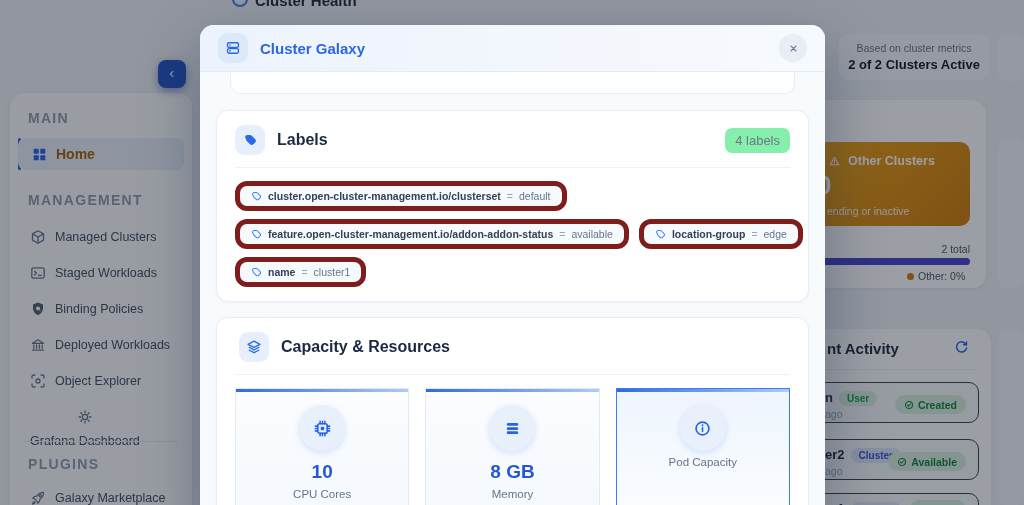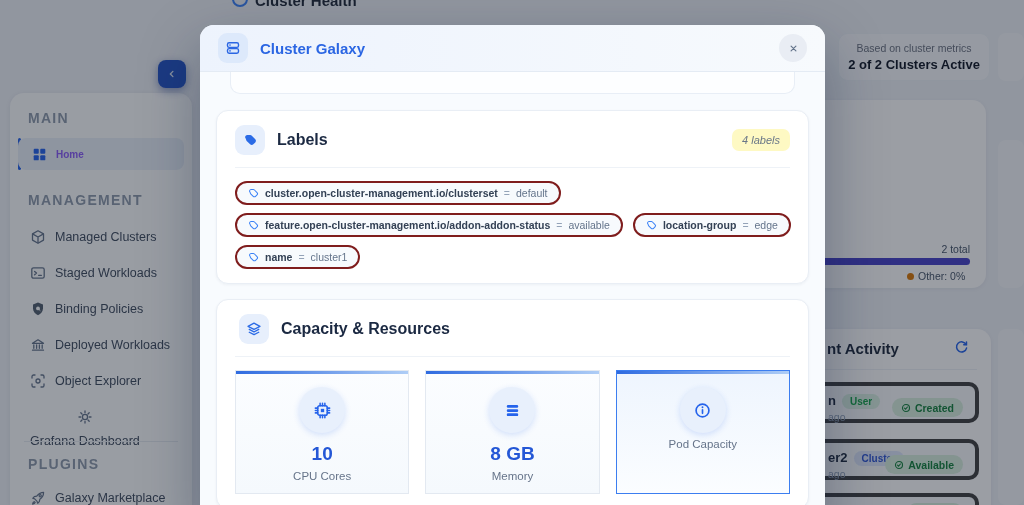--- a/index.html
+++ b/index.html
@@ -20,42 +20,42 @@
   .orange-card { left:790px; top:142px; width:180px; height:84px; border-radius:10px;
                  background:linear-gradient(135deg,#f0a714,#cf7a06); color:#fff; overflow:hidden; }
   .orange-title { position:absolute; left:38px; top:12px; display:flex; align-items:center; gap:7px;
                   font-size:12.5px; font-weight:bold; color:#fff; }
   .orange-zero { position:absolute; left:27px; top:28px; font-size:26px; font-weight:bold; }
   .orange-sub { position:absolute; left:37px; top:63px; font-size:10.5px; color:rgba(255,255,255,.92); }
   .total-label { font-size:10.5px; color:#475569; }
   .progress-bar { left:790px; top:258px; width:180px; height:7px; background:#4743c9; border-radius:4px; }
   .legend-dot { width:7px; height:7px; border-radius:50%; background:#d97706; }
   .activity-title { font-size:15px; font-weight:bold; color:#1e293b; }
-  .activity-row { left:790px; width:189px; height:41px; background:#f8fafc; border:4px solid #404040;
+  .activity-row { left:790px; width:189px; height:41px; background:#f8fafc; border:1px solid #404040;
                   border-radius:10px; padding:5px 10px 5px 34px; }
   .row-name { font-size:13px; font-weight:bold; color:#1e293b; }
   .row-time { font-size:10.5px; color:#94a3b8; margin-top:2px; }
   .type-badge { display:inline-block; font-size:10px; font-weight:bold; padding:2px 8px; border-radius:9px; margin-left:6px; }
   .type-user { background:#d9f0e2; color:#16a34a; }
   .type-cluster { background:#dde6fa; color:#3056d3; }
   .status-pill { position:absolute; right:12px; display:inline-flex; align-items:center; gap:4px;
                  font-size:10.5px; font-weight:bold; background:#d7eedd; color:#15803d;
                  padding:3px 9px; border-radius:10px; min-width:56px; min-height:19px; justify-content:center; }
 
   
   .sidebar { left:10px; top:93px; width:182px; height:412px; background:#fcfdfe;
              border-radius:14px 14px 0 0; box-shadow:0 1px 5px rgba(20,40,80,.08); }
   .side-header { position:absolute; left:28px; font-size:14px; font-weight:bold; letter-spacing:1.3px; color:#8d9aab; }
   .side-item { position:absolute; left:30px; display:flex; align-items:center; gap:9px;
                font-size:12.5px; color:#3f4c5e; cursor:pointer; }
   .side-item .ic { color:#64748b; }
   .home-item { position:absolute; left:18px; top:138px; width:166px; height:32px; background:#e9eff8;
                border-radius:8px; display:flex; align-items:center; gap:9px; padding-left:14px; }
   .home-accent { position:absolute; left:18px; top:138px; width:3px; height:32px; background:#2563eb; border-radius:2px; }
-  .home-label { font-size:10px; font-weight:bold; color:#8b5cf6; }
+  .home-label { font-size:14px; font-weight:bold; color:#a16207; }
   .side-divider { position:absolute; left:24px; width:154px; border-top:1px solid #e5eaf0; }
   .collapse-btn { left:158px; top:60px; width:28px; height:28px; background:#2353c5; border-radius:8px;
                   display:flex; align-items:center; justify-content:center; box-shadow:0 3px 8px rgba(20,50,140,.45); }
 
   
   .overlay { left:0; top:0; width:1024px; height:505px; background:rgba(17,24,39,.42); z-index:5; }
   .modal { left:200px; top:25px; width:625px; height:500px; z-index:10; background:#f8fbfe; border-radius:14px;
            box-shadow:0 24px 60px rgba(10,25,60,.35); }
   .modal-header { height:47px; display:flex; align-items:center; padding:0 18px;
                   background:linear-gradient(90deg,#edf3fd,#f7fafd); border-bottom:1px solid #e4ebf4;
@@ -67,26 +67,26 @@
                display:flex; align-items:center; justify-content:center; cursor:pointer; }
   .modal-body { padding:0 16px; }
   .partial-card { margin:0 14px; height:22px; background:#fdfeff; border:1px solid #e8eef6; border-top:none;
                   border-radius:0 0 10px 10px; }
   .section-card { margin-top:16px; background:#ffffff; border:1px solid #e9eef5; border-radius:12px;
                   box-shadow:0 1px 3px rgba(16,42,83,.05); padding:14px 18px; }
   .section-head { display:flex; align-items:center; }
   .sec-icon { width:30px; height:30px; border-radius:9px; background:#e7effc; color:#2b6be6;
               display:flex; align-items:center; justify-content:center; }
   .sec-title { margin-left:12px; font-size:16px; font-weight:bold; color:#1b2942; }
-  .sec-badge { margin-left:auto; background:#fef9c3; color:#6a7788; font-size:11px; padding:5px 10px; border-radius:7px;font-style:italic; }
+  .sec-badge { margin-left:auto; background:#86efac; color:#6a7788; font-size:13px; padding:5px 10px; border-radius:7px; }
   .sec-divider { margin-top:12px; border-top:1px solid #eef2f7; }
   .chip-row { display:flex; gap:10px; margin-top:8px; }
   .chip-rows { margin-top:13px; }
   .chip { display:inline-flex; align-items:center; gap:6px; padding:4px 11px; background:#f7fafd;
-          border:2px solid #7f1d1d; border-radius:12px; font-size:10.5px; white-space:nowrap; }
+          border:5px solid #7f1d1d; border-radius:12px; font-size:10.5px; white-space:nowrap; }
   .chip .k { font-weight:bold; color:#334155; }
   .chip .eq { color:#94a3b8; }
   .chip .v { color:#64748b; }
   .stats-grid { display:grid; grid-template-columns:1fr 1fr 1fr; gap:16px; margin-top:13px; }
   .stat-card { position:relative; height:124px; border-radius:0; border:1px solid #e3e9f1;
                background:linear-gradient(180deg,#fbfdff,#f5f9fd); text-align:center; overflow:hidden; cursor:pointer; }
   .stat-card::before { content:""; position:absolute; left:0; right:0; top:0; height:3px;
                        background:linear-gradient(90deg,#2f6be0,#aecdf6); }
   .stat-card.hl { border:1.5px solid #3c7ef0; background:linear-gradient(180deg,#eef5fe,#fbfdff); }
   .stat-icon-circle { width:46px; height:46px; border-radius:50%; margin:16px auto 0; background:#e8f0fc;
@@ -106,20 +106,34 @@
   <div class="abs right-strip" style="left:998px; top:33px; width:26px; height:48px;"></div>
   <div class="abs right-strip" style="left:998px; top:140px; width:26px; height:148px;"></div>
   <div class="abs right-strip" style="left:998px; top:329px; width:26px; height:176px;"></div>
 
   <div class="abs metrics-box">
     <div class="metrics-caption">Based on cluster metrics</div>
     <div class="metrics-value">2 of 2 Clusters Active</div>
   </div>
 
   <div class="abs card-white" style="left:778px; top:100px; width:208px; height:188px;"></div>
+  <div class="abs orange-card">
+    <div class="orange-title">
+      <span>
+        <svg width="13" height="13" viewBox="0 0 16 16" fill="none" stroke="#fff" stroke-width="1.3" stroke-linejoin="round">
+            <path d="M8 3.2 13.2 12H2.8z"></path>
+            <path d="M8 6.8v2.2" stroke-linecap="round"></path>
+            <circle cx="8" cy="10.7" r="0.5" fill="#fff" stroke="none"></circle>
+          </svg>
+      </span>
+      <span>Other Clusters</span>
+    </div>
+    <div class="orange-zero">0</div>
+    <div class="orange-sub">ending or inactive</div>
+  </div>
   <div class="abs total-label" style="right:54px; top:243px;">2 total</div>
   <div class="abs progress-bar"></div>
   <div class="abs legend-dot" style="left:907px; top:273px;"></div>
   <div class="abs total-label" style="left:918px; top:270px;">Other: 0%</div>
 
   <div class="abs card-white" style="left:778px; top:329px; width:213px; height:230px;"></div>
   <div class="abs activity-title" style="left:827px; top:340px;">nt Activity</div>
   <div class="abs" style="left:954px; top:340px; color:#2563eb; cursor:pointer;">
     <svg width="15" height="15" viewBox="0 0 16 16" fill="none" stroke="currentColor" stroke-width="1.6" stroke-linecap="round">
         <path d="M12.9 4.8A5.4 5.4 0 1 0 13.4 8.6"></path>

